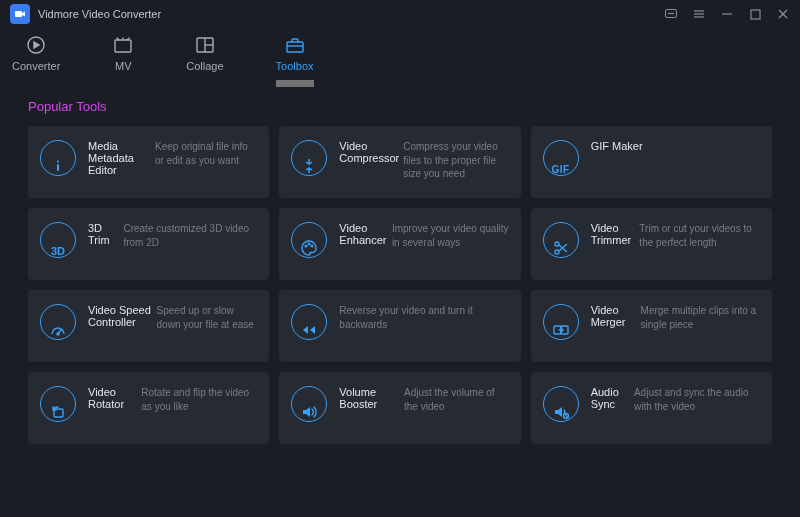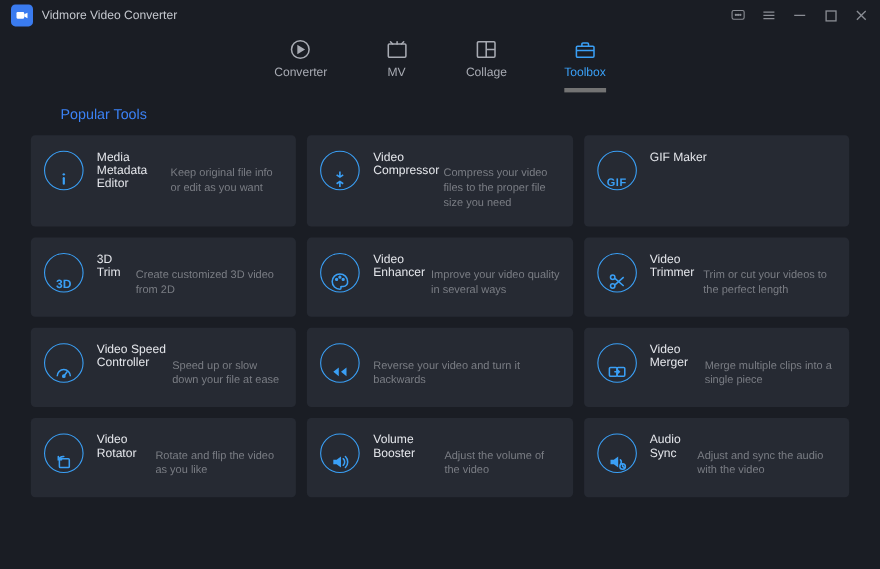--- a/index.html
+++ b/index.html
@@ -2,34 +2,34 @@
 <html><head>
 <meta charset="utf-8">
 <style>
 * { margin: 0; padding: 0; box-sizing: border-box; }
 body { width: 800px; height: 517px; background: #1a1d24; font-family: 'Segoe UI', Arial, sans-serif; color: #a8abb3; overflow: hidden; }
 .titlebar { height: 28px; display: flex; align-items: center; padding: 0 10px; }
 .logo-box { width: 20px; height: 20px; background: #3a7bef; border-radius: 4px; display: flex; align-items: center; justify-content: center; margin-right: 8px; }
 .app-title { font-size: 11px; color: #c4c7ce; }
 .win-controls { margin-left: auto; display: flex; gap: 14px; align-items: center; }
 .win-btn { width: 14px; height: 14px; display: flex; align-items: center; justify-content: center; cursor: pointer; color: #8a8d94; }
-.nav-tabs { display: flex; justify-content: center; gap: 52px; padding: 6px 0 0; }
+.nav-tabs { display: flex; gap: 52px; padding: 6px 12px 0; }
 .tab { display: flex; flex-direction: column; align-items: center; gap: 4px; cursor: pointer; padding-bottom: 8px; }
 .tab-icon { width: 22px; height: 22px; display: flex; align-items: center; justify-content: center; color: #a8abb3; }
 .tab-label { font-size: 11px; color: #a8abb3; }
 .tab.active .tab-icon, .tab.active .tab-label { color: #3a9ff5; }
-.tab.active { border-bottom: 4px solid #737373; }
+.tab.active { border-bottom: 7px solid #737373; }
 .content { padding: 12px 28px 18px; }
-.section-title { font-size: 13px; color: #3b82f6; margin-bottom: 12px; margin-left: 27px; }
+.section-title { font-size: 13px; color: #d946ef; margin-bottom: 12px; }
 .grid { display: grid; grid-template-columns: repeat(3, 1fr); gap: 10px; }
 .card { background: #262a33; border-radius: 4px; padding: 14px 12px; display: flex; align-items: flex-start; gap: 12px; cursor: pointer; min-height: 72px; }
 .card-icon { width: 36px; height: 36px; border: 1.5px solid #3a9ff5; border-radius: 50%; display: flex; align-items: flex-end; justify-content: center; flex-shrink: 0; color: #3a9ff5; }
 .card-text { display: flex; gap: 4px; }
 .card-title { font-size: 11px; color: #e4e6eb; font-weight: 500; }
-.card-desc { font-size: 10px; color: #7a7d84; line-height: 1.35; margin-top: 14px; }
+.card-desc { font-size: 10px; color: #7a7d84; line-height: 1.35; }
 svg { display: block; }
 </style>
 </head>
 <body>
 
 <div class="titlebar">
   <div class="logo-box">
     <svg width="12" height="12" viewBox="0 0 12 12">
         <rect x="1" y="3" width="7" height="6" rx="1" fill="#fff"></rect>
         <path d="M8 5l3-1.5v5L8 7z" fill="#fff"></path>

